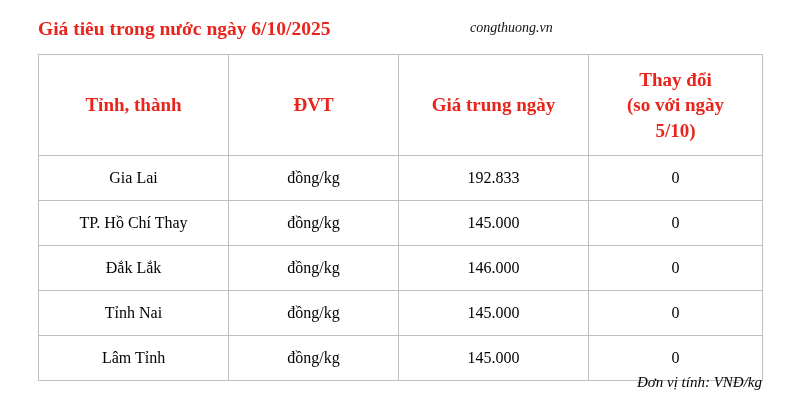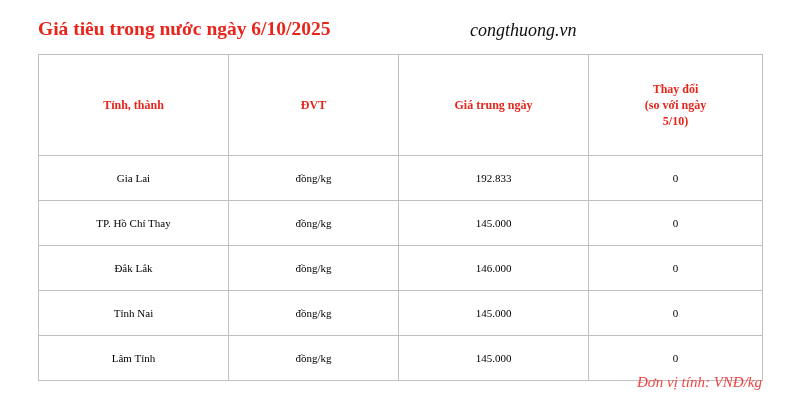--- a/index.html
+++ b/index.html
@@ -37,21 +37,21 @@
     font-size: 19.5px;
     font-weight: bold;
     color: #e8251c;
     font-family: "Liberation Serif", "DejaVu Serif", serif;
     white-space: nowrap;
   }
   .site-brand {
     position: absolute;
     left: 470px;
     top: 2px;
-    font-size: 18px;
+    font-size: 14px;
     font-style: italic;
     color: #111111;
     font-family: "Liberation Serif", "DejaVu Serif", serif;
     white-space: nowrap;
   }
 
   table.price-table {
     position: absolute;
     top: 54px;
     left: 38px;
@@ -63,27 +63,27 @@
   table.price-table td {
     border: 1px solid #bfbfbf;
     text-align: center;
     vertical-align: middle;
     font-family: "Liberation Serif", "DejaVu Serif", serif;
   }
   table.price-table thead th {
     height: 92px;
     color: #e8251c;
     font-weight: bold;
-    font-size: 12px;
+    font-size: 19px;
     line-height: 1.35;
     padding: 4px 6px;
   }
   table.price-table tbody td {
     height: 40px;
-    font-size: 11px;
+    font-size: 16px;
     padding: 2px 8px;
     color: #000000;
   }
   .col-prov { width: 190px; }
   .col-unit { width: 170px; }
   .col-price { width: 190px; }
   .col-change { width: 174px; }
 
   td.change-cell {
     color: #4a7ebb;
@@ -91,21 +91,21 @@
   }
 
   .footnote {
     position: absolute;
     left: 0;
     top: 374px;
     width: 762px;
     text-align: right;
     font-size: 15px;
     font-style: italic;
-    color: #ef4444;
+    color: #000000;
     font-family: "Liberation Serif", "DejaVu Serif", serif;
   }
   .hdr-line { display: block; }
 </style>
 </head>
 <body>
 
 <div class="page">
 
   <div class="header-row">

